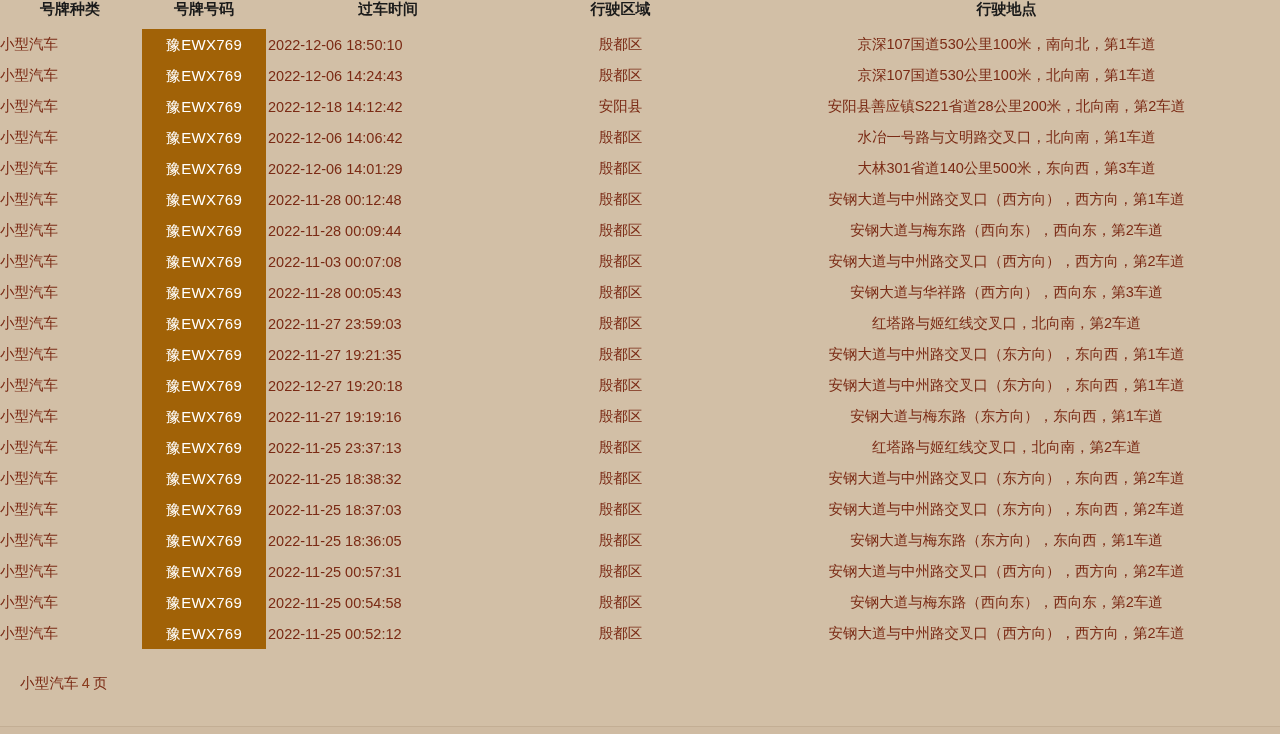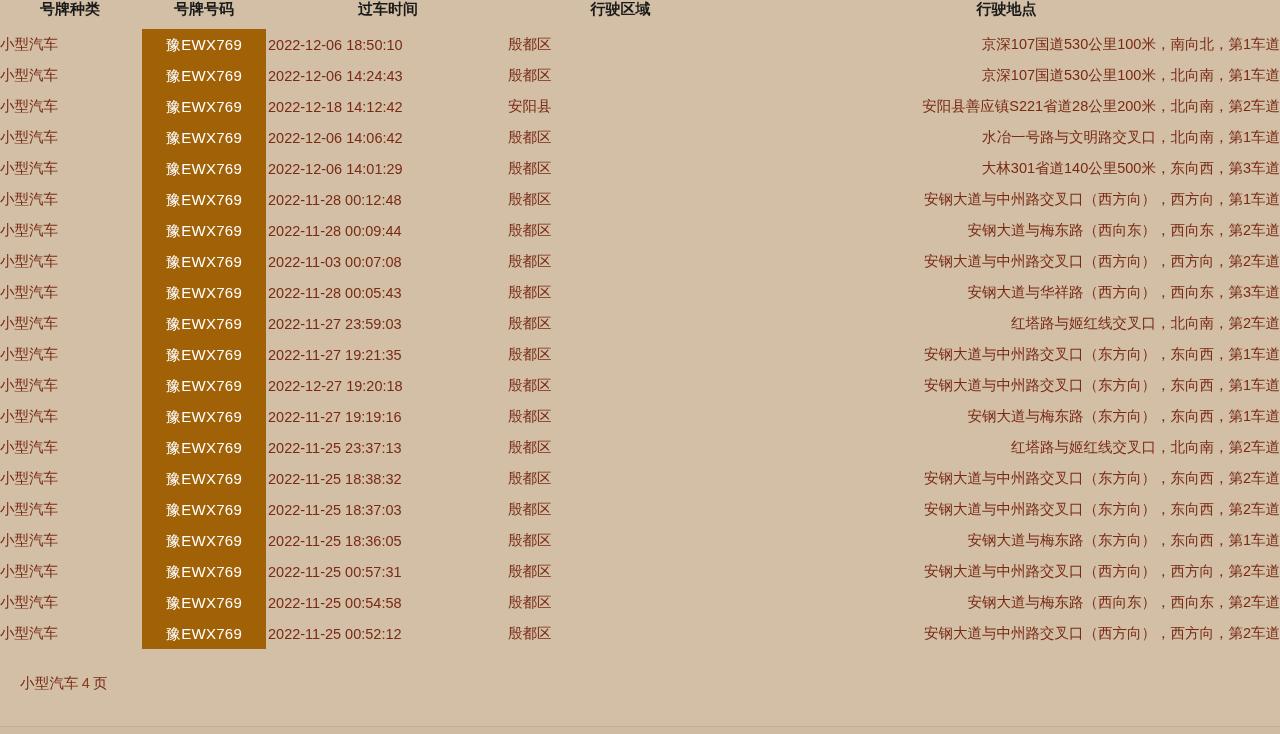--- a/index.html
+++ b/index.html
@@ -40,22 +40,22 @@
   }
   col.c-type   { width: 140px; }
   col.c-plate  { width: 128px; }
   col.c-time   { width: 240px; }
   col.c-area   { width: 225px; }
   col.c-place  { width: 547px; }
 
   td.type  { text-align: left; }
   td.plate { text-align: center; }
   td.time  { }
-  td.area  { padding-left: 14px; text-align: left; }
-  td.place { padding-left: 10px; text-align: right; margin-top: 28px; }
+  td.area  { padding-left: 14px; text-align: center; }
+  td.place { padding-left: 10px; text-align: center; margin-top: 28px; }
 
   .plate-badge {
     display: block;
     width: 124px;
     margin: 0 auto;
     background: #a16207;
     color: #ffffff;
     font-size: 15px;
     line-height: 31px;
     height: 31px;

